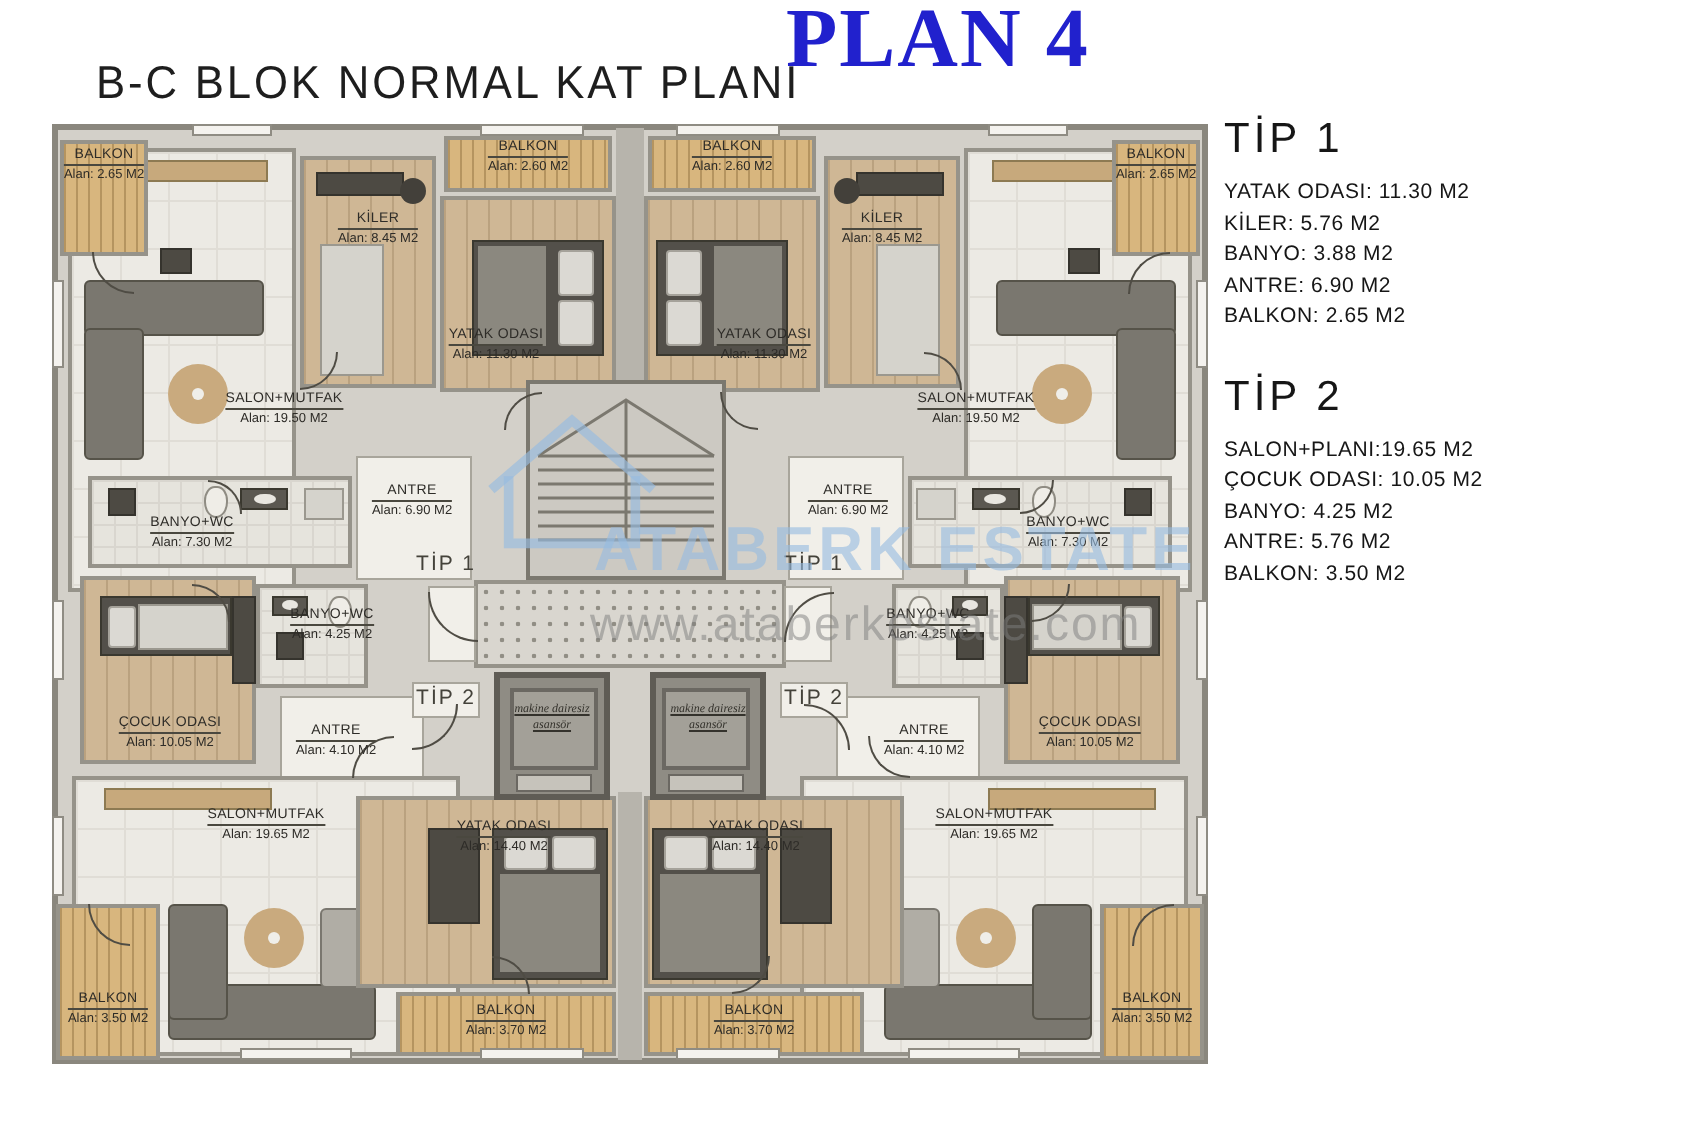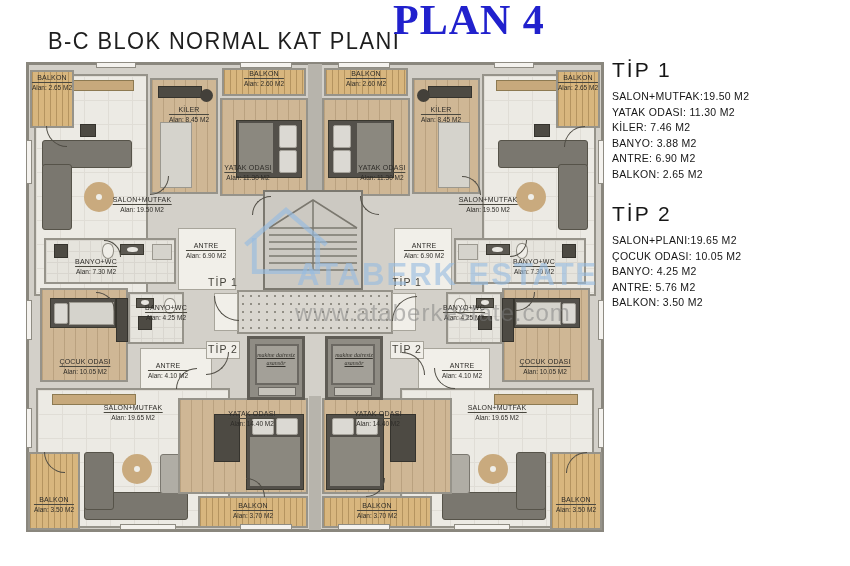--- a/index.html
+++ b/index.html
@@ -91,23 +91,22 @@
 </head>
 <body>
 
 <div class="stage" id="stage">
 
   <div class="subtitle">B-C BLOK NORMAL KAT PLANI</div>
   <div class="title">PLAN 4</div>
 
   <div class="legend">
     <div class="lhead">TİP 1</div>
-    <div class="lline">SALON+MUTFAK:19.50 M2</div>
     <div class="lline">YATAK ODASI: 11.30 M2</div>
-    <div class="lline">KİLER: 7.46 M2</div>
+    <div class="lline">KİLER: 5.76 M2</div>
     <div class="lline">BANYO: 3.88 M2</div>
     <div class="lline">ANTRE: 6.90 M2</div>
     <div class="lline">BALKON: 2.65 M2</div>
     <div class="lhead lhead2">TİP 2</div>
     <div class="lline">SALON+PLANI:19.65 M2</div>
     <div class="lline">ÇOCUK ODASI: 10.05 M2</div>
     <div class="lline">BANYO: 4.25 M2</div>
     <div class="lline">ANTRE: 5.76 M2</div>
     <div class="lline">BALKON: 3.50 M2</div>
   </div>

